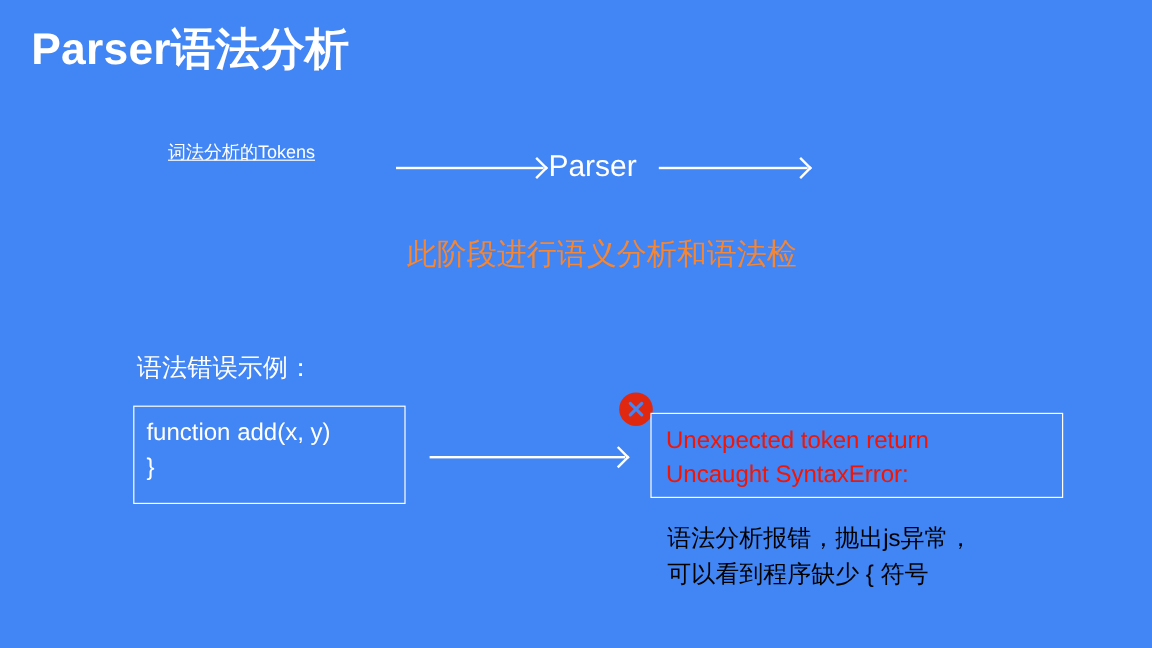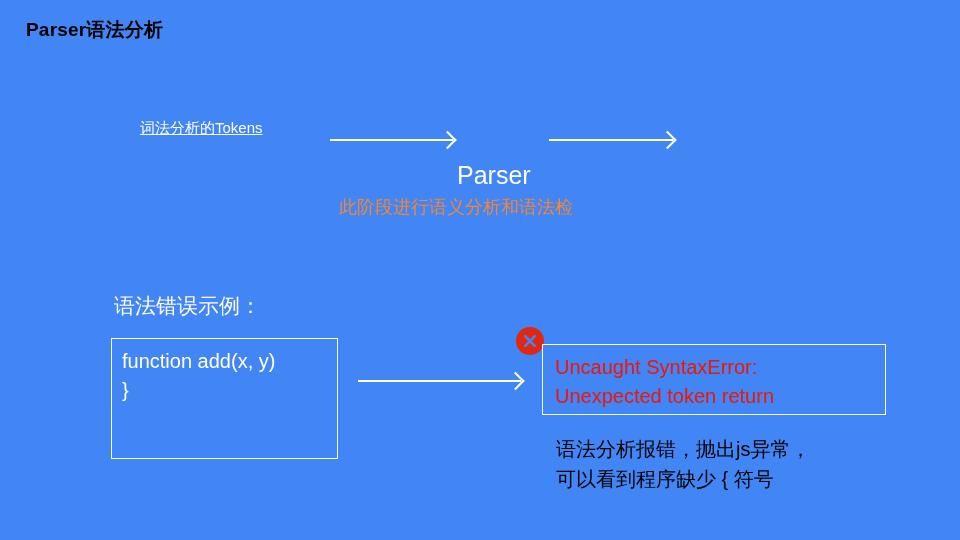--- a/index.html
+++ b/index.html
@@ -18,23 +18,23 @@
     height: 540px;
     background: #4285f4;
     overflow: hidden;
   }
 
   
   #slide-title {
     position: absolute;
     left: 26px;
     top: 18px;
-    font-size: 19px;
+    font-size: 37px;
     font-weight: bold;
-    color: #000000;
+    color: #ffffff;
     letter-spacing: 0.2px;
     white-space: nowrap;
     line-height: 1.25;
     text-align: right;
   }
 
   
   .pipeline-stage {
     position: absolute;
     color: #ffffff;
@@ -46,21 +46,21 @@
     font-weight: 300;
   }
   .stage-sub {
     font-size: 15px;
     line-height: 1.25;
     margin-top: 2px;
     font-weight: 400;
     text-decoration: underline;
   }
   #stage-input  { left: 140px; top: 117px; }
-  #stage-parser { left: 457px; top: 126px; margin-top: 36px; }
+  #stage-parser { left: 457px; top: 126px; }
   #stage-output { left: 678px; top: 117px; }
 
   
   .arrow {
     position: absolute;
     height: 2px;
     background: #ffffff;
   }
   .arrow::after {
     content: "";
@@ -78,42 +78,42 @@
   #arrow-parser-output { left: 549px; top: 139px; width: 124px; }
   #arrow-code-error    { left: 358px; top: 380px; width: 163px; }
 
   
   #stage-note {
     position: absolute;
     left: 339px;
     top: 194px;
     width: 340px;
     color: #f58634;
-    font-size: 18px;
+    font-size: 25px;
     line-height: 1.5;
     font-weight: 400;
   }
 
   
   #error-example-heading {
     position: absolute;
     left: 114px;
     top: 292px;
     font-size: 21px;
     color: #ffffff;
     white-space: nowrap;
   }
 
   
   #code-box {
     position: absolute;
     left: 111px;
     top: 338px;
     width: 227px;
-    height: 121px;
+    height: 82px;
     border: 1.5px solid #ffffff;
     box-sizing: border-box;
     padding: 8px 0 0 10px;
   }
   .code-line {
     color: #ffffff;
     font-size: 20px;
     line-height: 1.45;
     white-space: pre;
     font-family: "Liberation Sans", sans-serif;
@@ -195,22 +195,22 @@
 
   <div class="arrow" id="arrow-code-error"></div>
 
   <div id="error-icon">
     <svg width="28" height="28" viewBox="0 0 28 28" aria-hidden="true">
       <path d="M9.2 9.2 L18.8 18.8 M18.8 9.2 L9.2 18.8" stroke="#4285f4" stroke-width="2.6" stroke-linecap="round"></path>
     </svg>
   </div>
 
   <div id="error-box">
+    <div class="error-line">Unexpected token return</div>
     <div class="error-line">Uncaught SyntaxError:</div>
-    <div class="error-line">Unexpected token return</div>
   </div>
 
   <div id="error-caption">
     <div>语法分析报错，抛出js异常，</div>
     <div>可以看到程序缺少 { 符号</div>
   </div>
 
 </div>
 
 </body></html>

